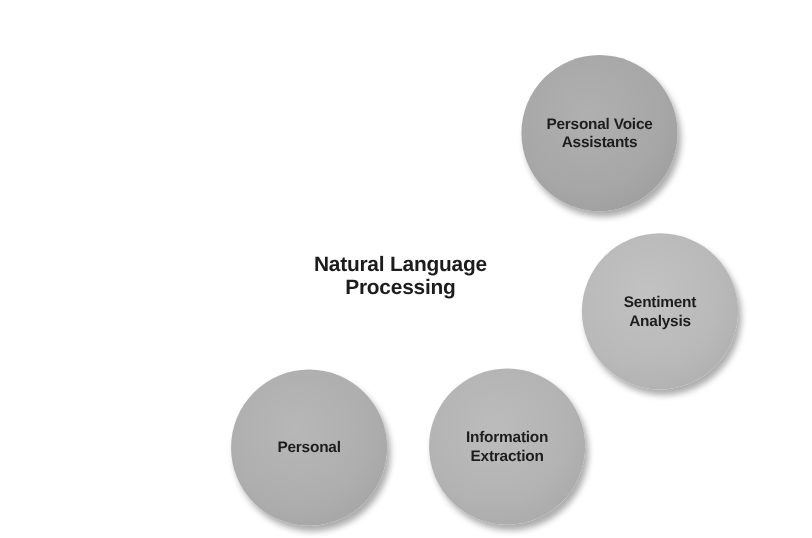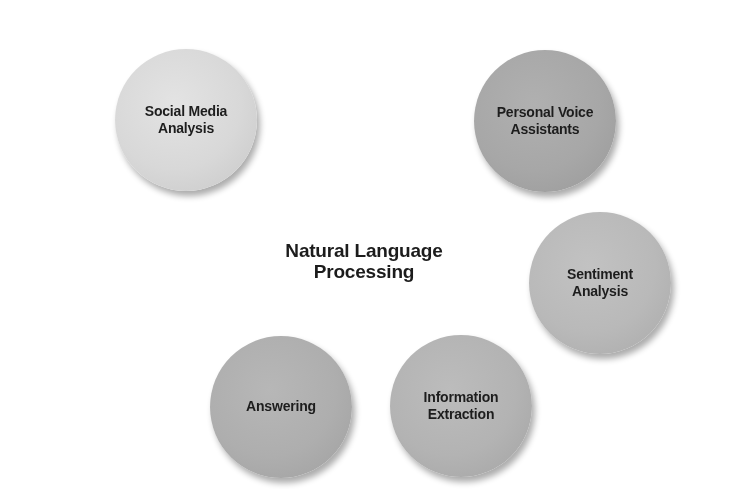--- a/index.html
+++ b/index.html
@@ -48,45 +48,41 @@
     position: absolute;
     left: 254px;
     top: 230px;
     width: 220px;
     text-align: center;
     font-size: 19px;
     font-weight: bold;
     color: #1c1c1c;
     line-height: 21px;
     letter-spacing: -0.2px;
-    margin-top: 10px;
   }
 </style>
 </head>
 <body>
 
 <div class="canvas">
 
-  <div class="node n0" style="background: radial-gradient(circle at 42% 38%, rgb(227, 227, 227) 0%, rgb(216, 216, 216) 55%, rgb(199, 199, 199) 100%);">
-    <span class="node-label">Social Media Analysis</span>
-  </div>
 
 
   <div class="node n3" style="background: radial-gradient(circle at 42% 38%, rgb(194, 194, 194) 0%, rgb(185, 185, 185) 55%, rgb(169, 169, 169) 100%);">
     <span class="node-label">Sentiment Analysis</span>
   </div>
 
   <div class="node n2" style="background: radial-gradient(circle at 42% 38%, rgb(176, 176, 176) 0%, rgb(167, 167, 167) 55%, rgb(153, 153, 153) 100%);">
     <span class="node-label">Personal Voice Assistants</span>
   </div>
 
   <div class="node n4" style="background: radial-gradient(circle at 42% 38%, rgb(188, 188, 188) 0%, rgb(179, 179, 179) 55%, rgb(163, 163, 163) 100%);">
     <span class="node-label">Information Extraction</span>
   </div>
 
   <div class="node n5" style="background: radial-gradient(circle at 42% 38%, rgb(183, 183, 183) 0%, rgb(174, 174, 174) 55%, rgb(159, 159, 159) 100%);">
-    <span class="node-label">Answering</span>
+    <span class="node-label">Personal</span>
   </div>
 
 
   <div class="center-title">Natural Language Processing</div>
 
 </div>
 
 </body></html>

